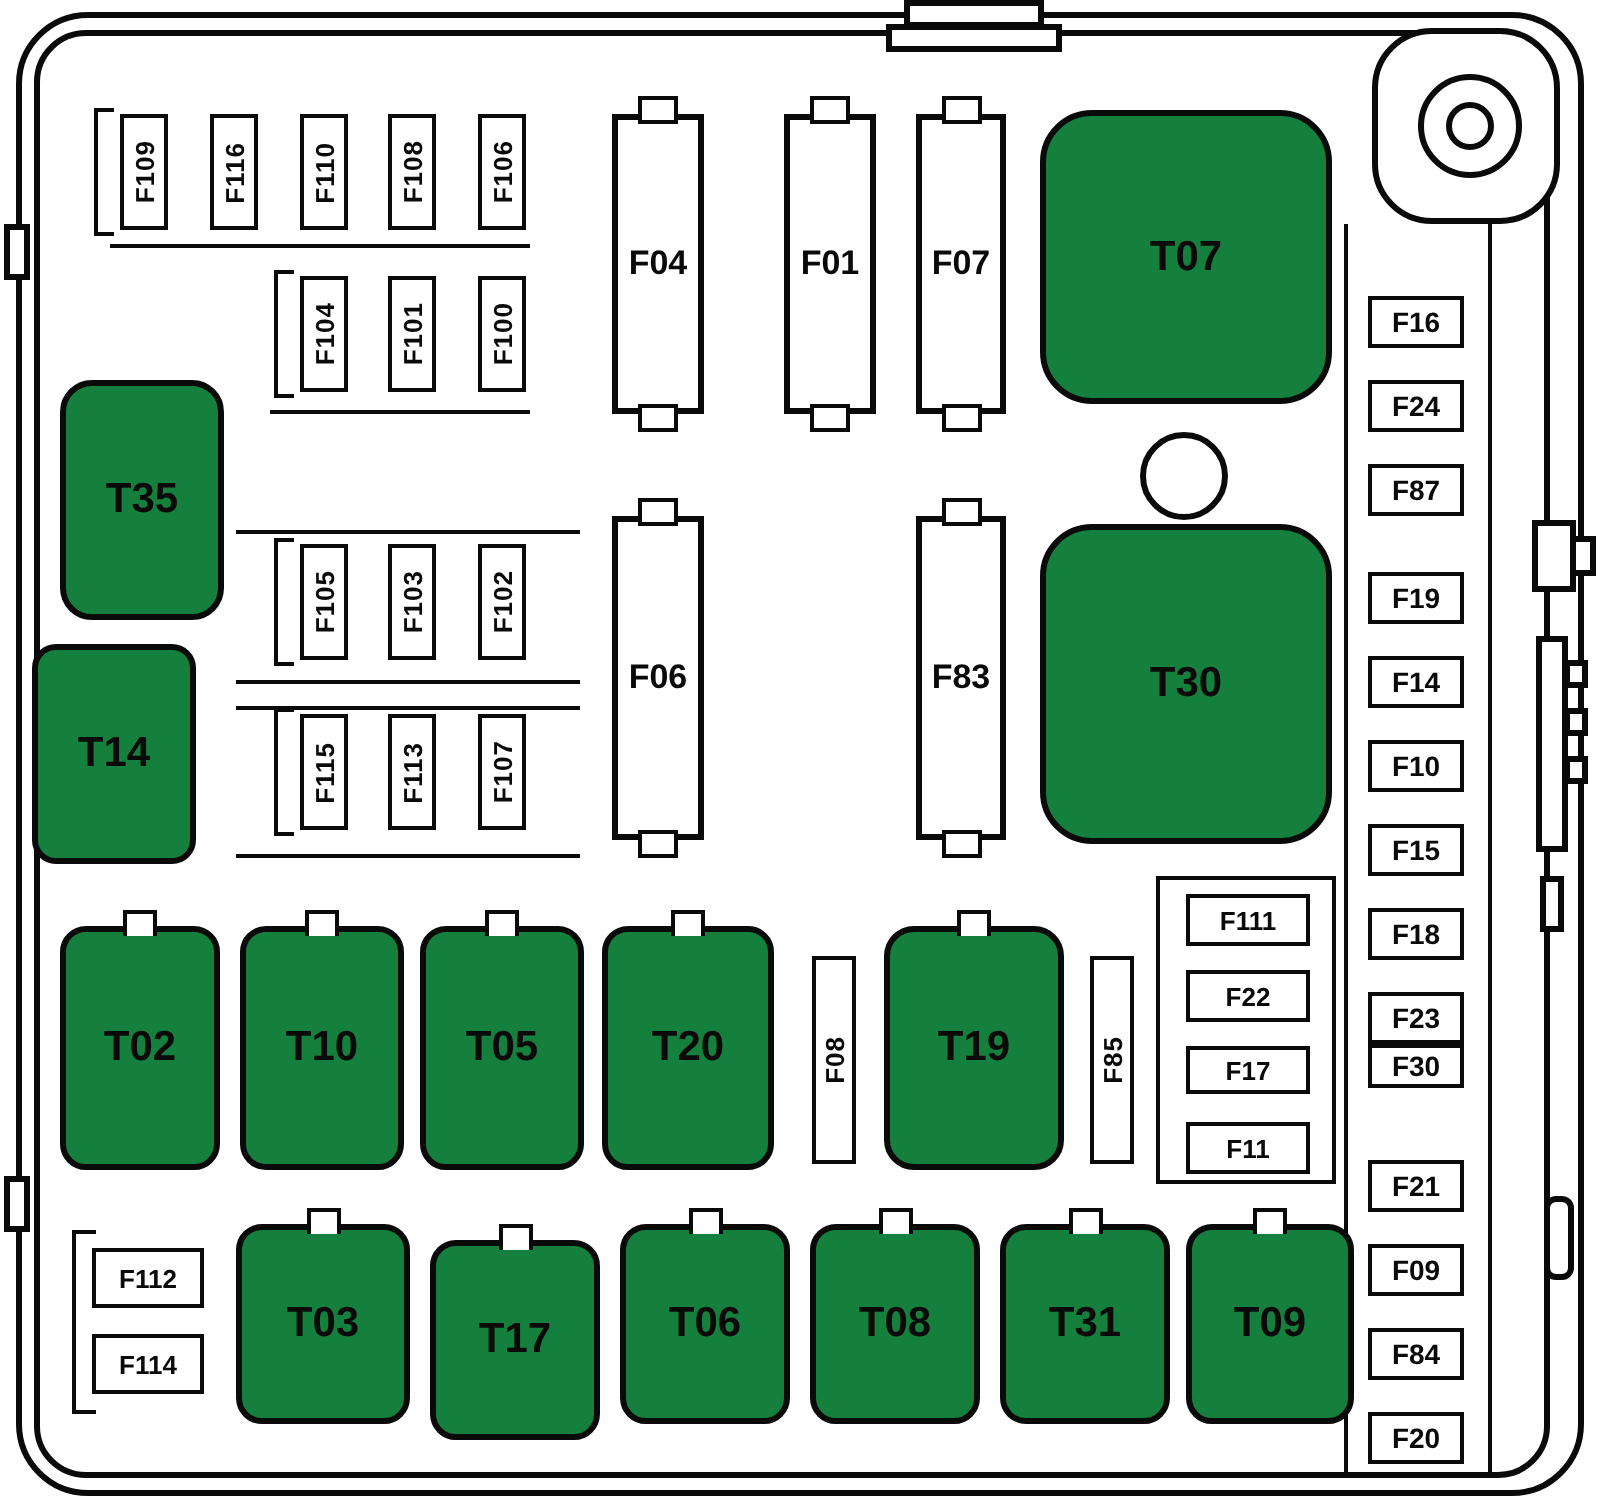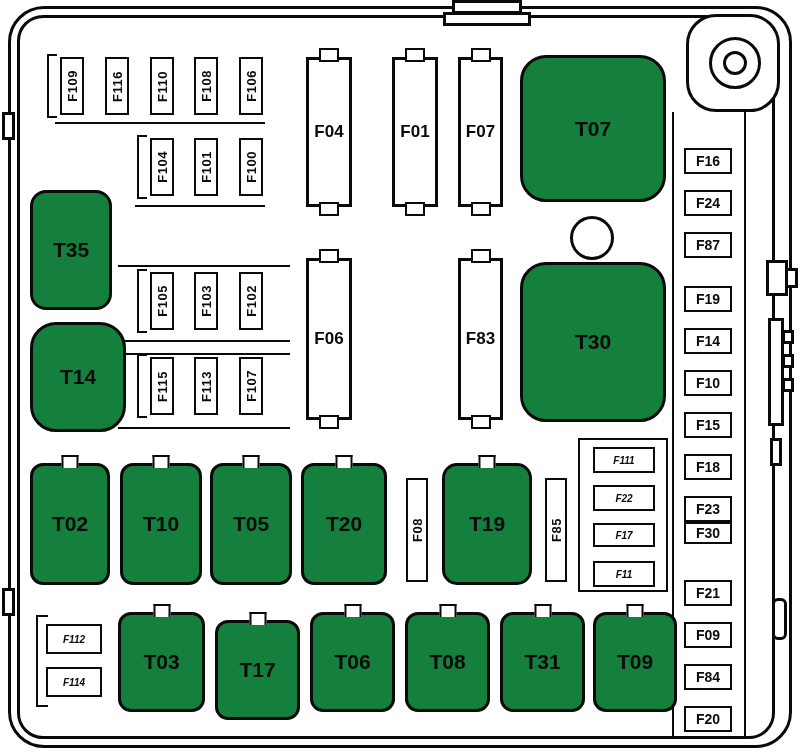--- a/index.html
+++ b/index.html
@@ -39,21 +39,21 @@
   }
   .vfuse .lbl {
     writing-mode:vertical-rl; transform:rotate(180deg);
     font-weight:700; font-size:13px; letter-spacing:0.5px;
   }
   .hfuse {
     border:2px solid #0a0a0a; background:#fff;
     display:flex; align-items:center; justify-content:center;
     font-weight:700; font-size:14px;
   }
-  .hfuse-sm { font-size:10px;font-style:italic; }
+  .hfuse-sm { font-size:13px; }
   .circle { border:3px solid #0a0a0a; border-radius:50%; background:#fff; }
   .hline { background:#0a0a0a; height:2px; }
   .vline { background:#0a0a0a; width:2px; }
   .bracket {
     border-left:2px solid #0a0a0a; border-top:2px solid #0a0a0a; border-bottom:2px solid #0a0a0a;
     background:transparent;
   }
   .stack-box { border:2px solid #0a0a0a; background:#fff; }
 </style>
 </head>
@@ -137,21 +137,21 @@
 
   <div class="abs relay relay-lg" style="left:520px;top:55px;width:146px;height:147px">
       <span>T07</span>
     </div>
 
   <div class="abs circle" style="left:570px;top:216px;width:44px;height:44px"></div>
 
   <div class="abs relay" style="left:30px;top:190px;width:82px;height:120px;border-radius:16px">
       <span>T35</span>
     </div>
-  <div class="abs relay" style="left:30px;top:322px;width:96px;height:110px;border-radius:26px">
+  <div class="abs relay" style="left:16px;top:322px;width:82px;height:110px;border-radius:12px">
       <span>T14</span>
     </div>
 
   <div class="abs vfuse" style="left:150px;top:272px;width:24px;height:58px">
       <span class="lbl">F105</span>
     </div>
   <div class="abs vfuse" style="left:194px;top:272px;width:24px;height:58px">
       <span class="lbl">F103</span>
     </div>
   <div class="abs vfuse" style="left:239px;top:272px;width:24px;height:58px">

